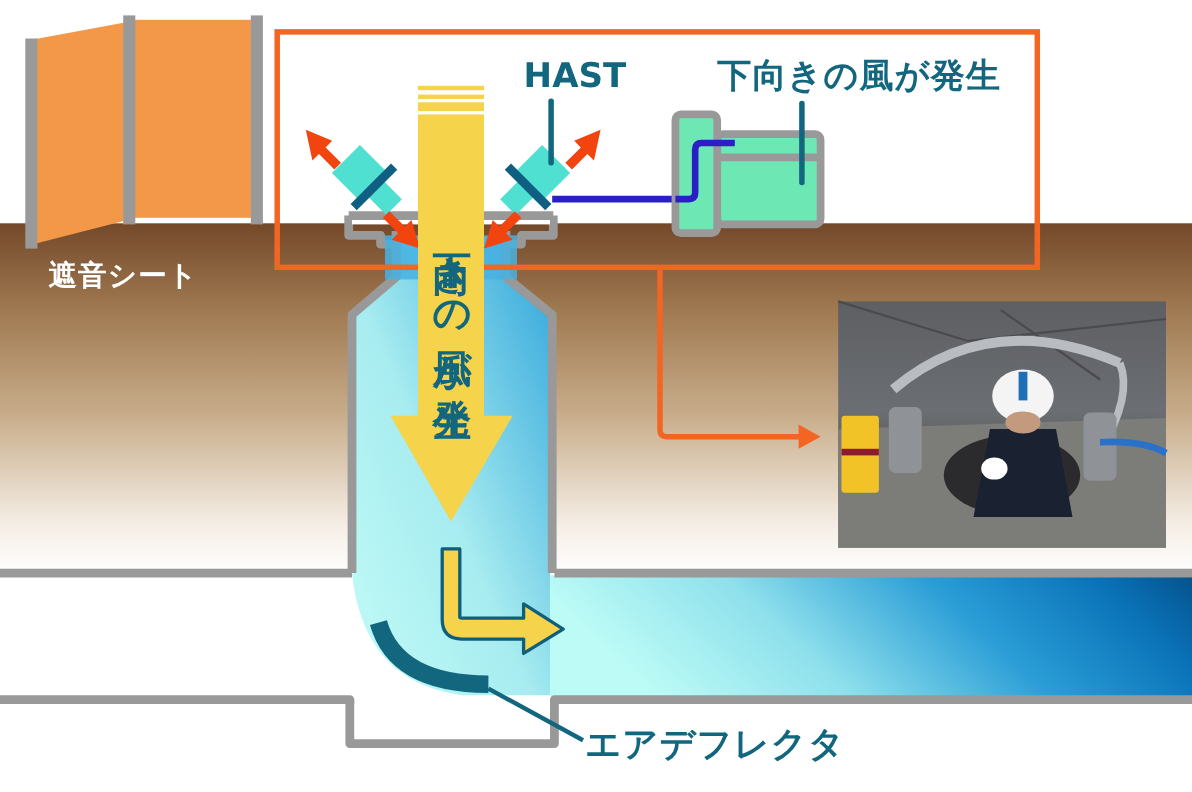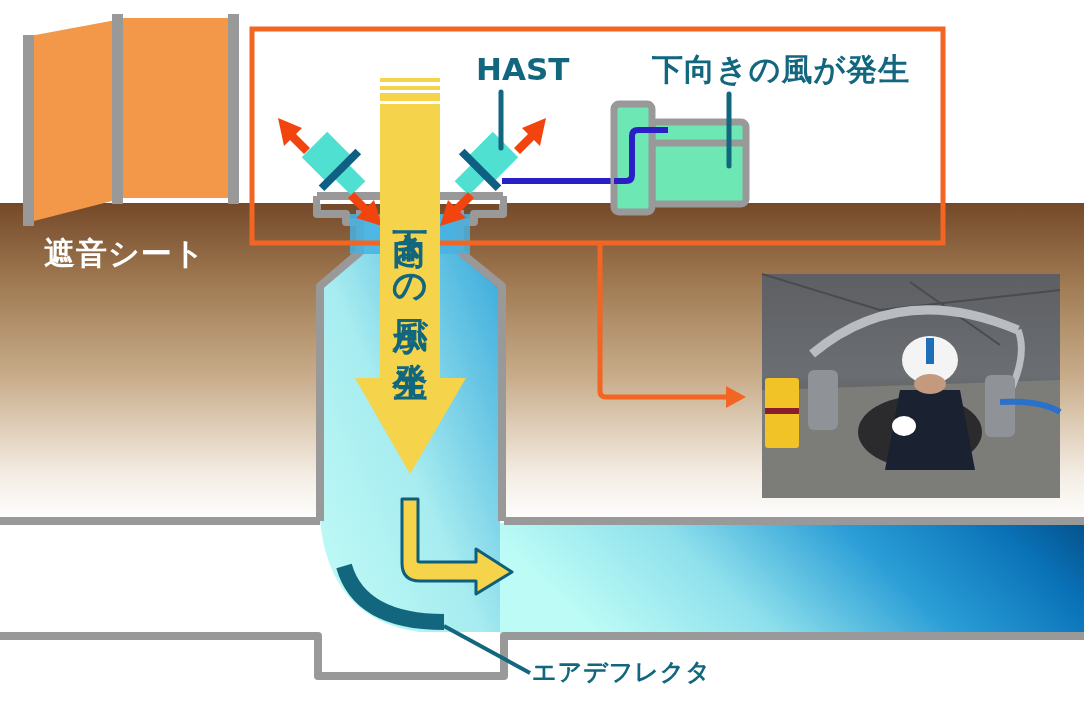--- a/index.html
+++ b/index.html
@@ -1,24 +1,24 @@
 <!DOCTYPE html>
 <html><head>
 <meta charset="utf-8">
 <style>
   html, body { margin: 0; padding: 0; background: #ffffff; }
   #stage { position: relative; width: 1084px; height: 720px; overflow: hidden; background: #ffffff; font-family: "DejaVu Sans", "Liberation Sans", sans-serif; }
   #stage svg { position: absolute; left: 0; top: 0; }
   .lbl { position: absolute; font-weight: bold; white-space: nowrap; line-height: 1; }
   .lbl-teal { color: #12677f; }
   .lbl-white { color: #ffffff; }
-  #label-sheet { left: 44px; top: 238px; font-size: 31px; letter-spacing: 1px; }
+  #label-sheet { left: 44px; top: 238px; font-size: 26px; letter-spacing: 1px; }
   #label-hast { left: 476px; top: 54px; font-size: 31px; }
   #label-compressor { left: 652px; top: 54px; font-size: 31px; letter-spacing: 1px; }
-  #label-deflector { left: 532px; top: 660px; font-size: 24px; letter-spacing: 1px; }
+  #label-deflector { left: 532px; top: 660px; font-size: 32px; letter-spacing: 1px; }
   #label-wind { left: 385px; top: 122px; width: 50px; font-size: 35px; text-align: center; writing-mode: vertical-rl; letter-spacing: 2px; line-height: 50px; height: 300px; }
 </style>
 </head>
 <body>
 
 <div id="stage">
 
 <svg width="1084" height="720" viewBox="0 0 1084 720" xmlns="http://www.w3.org/2000/svg">
   <defs>
     <linearGradient id="soilGrad" x1="0" y1="0" x2="0" y2="1">

